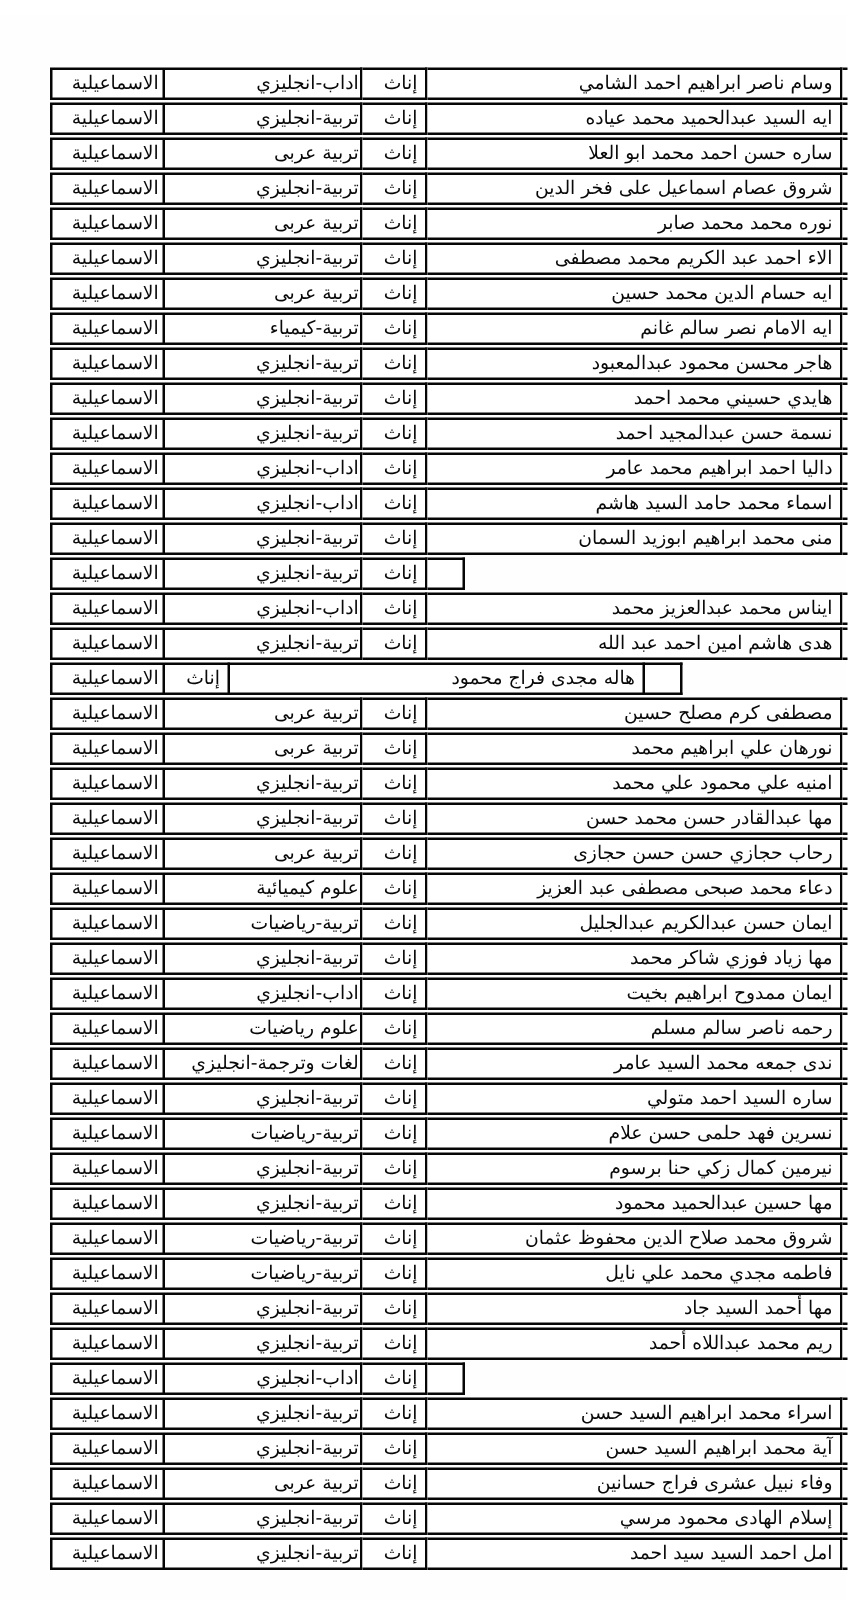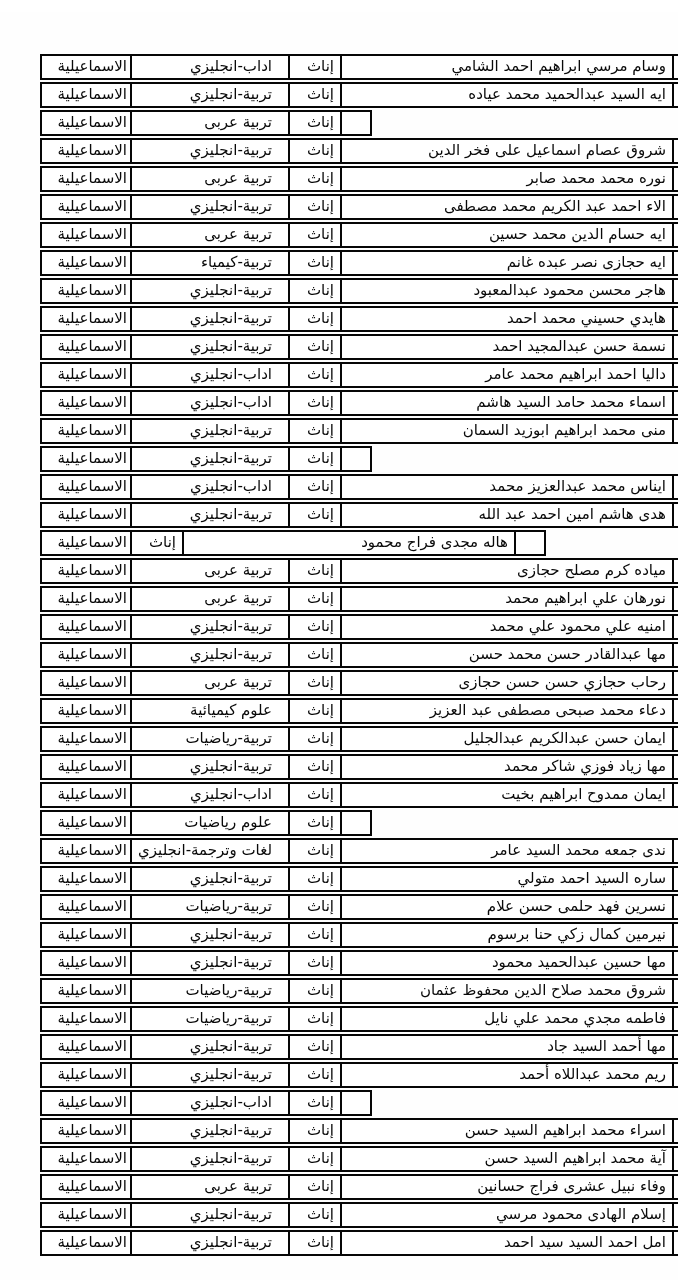--- a/index.html
+++ b/index.html
@@ -34,50 +34,51 @@
     color: #090909;
     background: #ffffff;
     text-align: right;
     direction: rtl;
     white-space: nowrap;
     padding: 0 4px 1px 2px;
     overflow: hidden;
   }
   .cell + .cell { border-left: none; }
   .cell.gov    { width: 92px;  padding-left: 1px; padding-right: 3px; }
-  .cell.spec   { width: 158px; padding-right: 16px; }
+  .cell.spec   { width: 158px; padding-right: 1px; }
   .cell.gender { width: 52px;  padding-right: 6px; }
   .cell.name   { width: 332px; padding-right: 6px; }
   .cell.edge   { width: 30px; }
 </style>
 </head>
 <body>
 
 <div class="page">
   <div class="sheet" id="sheet">
   <div class="row">
     <div class="cell gov">الاسماعيلية</div>
     <div class="cell spec">اداب-انجليزي</div>
     <div class="cell gender">إناث</div>
-    <div class="cell name">وسام مرسي ابراهيم احمد الشامي</div>
+    <div class="cell name">وسام ناصر ابراهيم احمد الشامي</div>
     <div class="cell edge"></div>
   </div>
 
   <div class="row">
     <div class="cell gov">الاسماعيلية</div>
     <div class="cell spec">تربية-انجليزي</div>
     <div class="cell gender">إناث</div>
     <div class="cell name">ايه السيد عبدالحميد محمد عياده</div>
     <div class="cell edge"></div>
   </div>
 
   <div class="row">
     <div class="cell gov">الاسماعيلية</div>
     <div class="cell spec">تربية عربى</div>
     <div class="cell gender">إناث</div>
+    <div class="cell name">ساره حسن احمد محمد ابو العلا</div>
     <div class="cell edge"></div>
   </div>
 
   <div class="row">
     <div class="cell gov">الاسماعيلية</div>
     <div class="cell spec">تربية-انجليزي</div>
     <div class="cell gender">إناث</div>
     <div class="cell name">شروق عصام اسماعيل على فخر الدين</div>
     <div class="cell edge"></div>
   </div>
@@ -103,21 +104,21 @@
     <div class="cell spec">تربية عربى</div>
     <div class="cell gender">إناث</div>
     <div class="cell name">ايه حسام الدين محمد حسين</div>
     <div class="cell edge"></div>
   </div>
 
   <div class="row">
     <div class="cell gov">الاسماعيلية</div>
     <div class="cell spec">تربية-كيمياء</div>
     <div class="cell gender">إناث</div>
-    <div class="cell name">ايه حجازى نصر عبده غانم</div>
+    <div class="cell name">ايه الامام نصر سالم غانم</div>
     <div class="cell edge"></div>
   </div>
 
   <div class="row">
     <div class="cell gov">الاسماعيلية</div>
     <div class="cell spec">تربية-انجليزي</div>
     <div class="cell gender">إناث</div>
     <div class="cell name">هاجر محسن محمود عبدالمعبود</div>
     <div class="cell edge"></div>
   </div>
@@ -189,21 +190,21 @@
     <div class="cell gov">الاسماعيلية</div>
     <div class="cell gender">إناث</div>
     <div class="cell name">هاله مجدى فراج محمود</div>
     <div class="cell edge"></div>
   </div>
 
   <div class="row">
     <div class="cell gov">الاسماعيلية</div>
     <div class="cell spec">تربية عربى</div>
     <div class="cell gender">إناث</div>
-    <div class="cell name">مياده كرم مصلح حجازى</div>
+    <div class="cell name">مصطفى كرم مصلح حسين</div>
     <div class="cell edge"></div>
   </div>
 
   <div class="row">
     <div class="cell gov">الاسماعيلية</div>
     <div class="cell spec">تربية عربى</div>
     <div class="cell gender">إناث</div>
     <div class="cell name">نورهان علي ابراهيم محمد</div>
     <div class="cell edge"></div>
   </div>
@@ -261,20 +262,21 @@
     <div class="cell spec">اداب-انجليزي</div>
     <div class="cell gender">إناث</div>
     <div class="cell name">ايمان ممدوح ابراهيم بخيت</div>
     <div class="cell edge"></div>
   </div>
 
   <div class="row">
     <div class="cell gov">الاسماعيلية</div>
     <div class="cell spec">علوم رياضيات</div>
     <div class="cell gender">إناث</div>
+    <div class="cell name">رحمه ناصر سالم مسلم</div>
     <div class="cell edge"></div>
   </div>
 
   <div class="row">
     <div class="cell gov">الاسماعيلية</div>
     <div class="cell spec">لغات وترجمة-انجليزي</div>
     <div class="cell gender">إناث</div>
     <div class="cell name">ندى جمعه محمد السيد عامر</div>
     <div class="cell edge"></div>
   </div>

